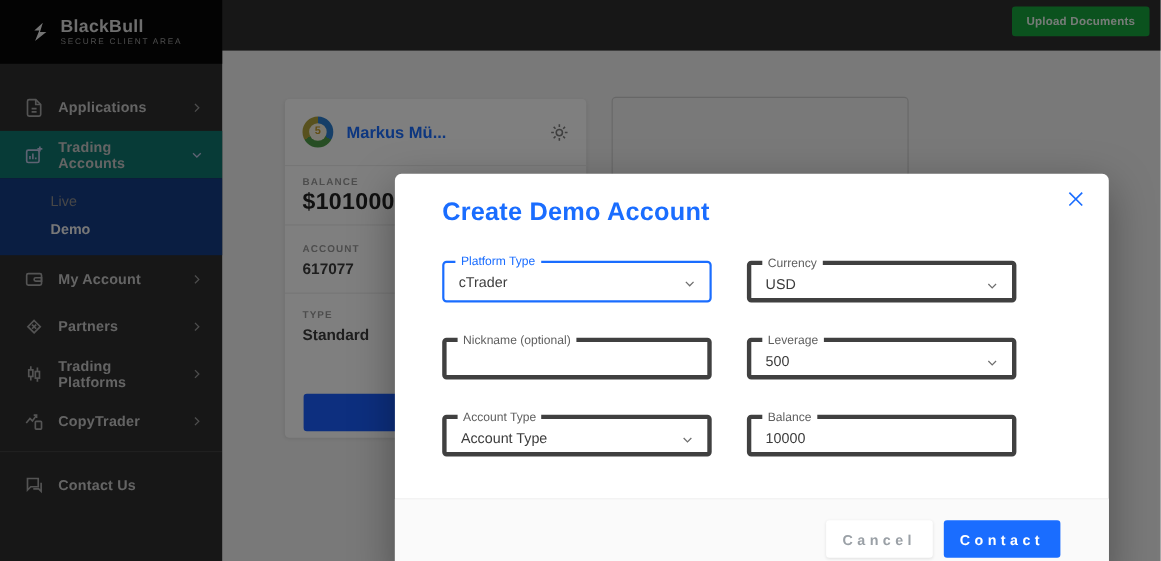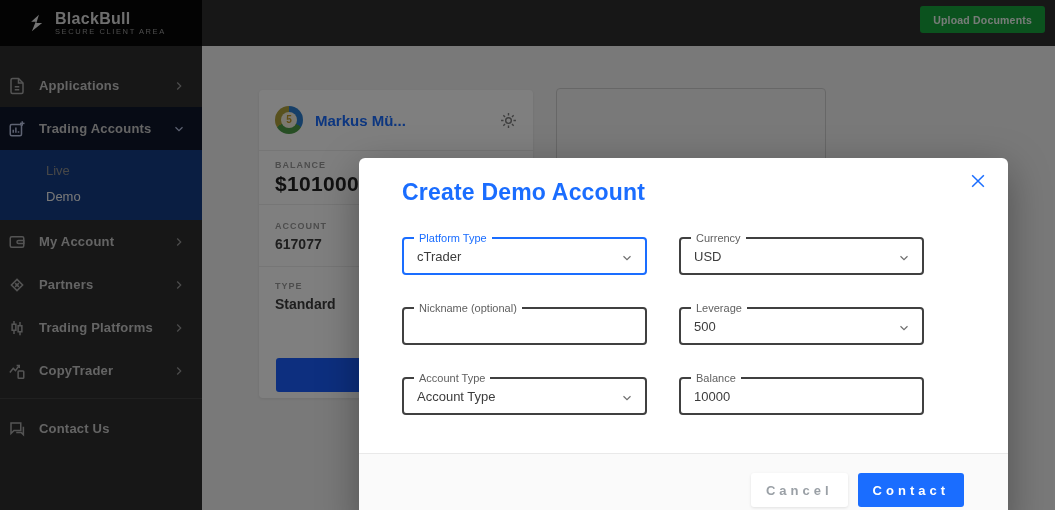--- a/index.html
+++ b/index.html
@@ -8,30 +8,30 @@
   .stage { position:absolute; inset:0; width:1055px; height:510px; }
 
   
   .topbar { position:absolute; left:0; top:0; width:1055px; height:46px; background:#2f2f2f; z-index:1; }
   .upload-btn { position:absolute; right:10px; top:6px; height:27px; padding:0 13px;
     background:#16a53c; color:#eef7f0; font-size:10.5px; font-weight:bold; border:none;
     border-radius:3px; letter-spacing:.2px; cursor:pointer; }
 
   
   .sidebar { position:absolute; left:0; top:0; width:202px; height:510px; background:#2f2f2f; z-index:2; }
-  .logo-block { height:46px; background:#070707; display:flex; align-items:center; padding-left:28px; gap:9px; }
+  .logo-block { height:58px; background:#070707; display:flex; align-items:center; padding-left:28px; gap:9px; }
   .logo-text .brand { font-size:16px; font-weight:800; color:#dcdcdc; letter-spacing:.3px; line-height:17px; }
   .logo-text .tagline { font-size:7.5px; color:#9a9a9a; letter-spacing:1.6px; }
   .side-list { padding-top:18px; }
-  .side-item { height:43px; display:flex; align-items:center; padding:0 16px 0 8px; gap:13px; cursor:pointer; }
+  .side-item { height:43px; display:flex; align-items:center; padding:0 16px 0 22px; gap:13px; cursor:pointer; }
   .side-item .lbl { flex:1; font-size:13px; font-weight:bold; color:#c9c9c9; letter-spacing:.2px; }
-  .side-item.active { background:#0f172a; }
+  .side-item.active { background:#0f766e; }
   .submenu { background:#143c84; padding:8px 0 10px 0; }
   .sub-item { height:26px; line-height:26px; padding-left:46px; font-size:13px; color:#8f8f8f; cursor:pointer; }
-  .sub-item.active { color:#f0f0f0; font-weight:normal; }
+  .sub-item.active { color:#f0f0f0; font-weight:bold; }
   .side-divider { height:1px; background:rgba(255,255,255,.09); margin:6px 0 8px 0; }
   .icon16 { width:18px; height:18px; flex:0 0 18px; }
   .chev { width:14px; height:14px; }
 
   
   .main-bg { position:absolute; left:202px; top:46px; right:0; bottom:0; background:#f2f2f2; }
 
   .account-card { position:absolute; left:259px; top:90px; width:274px; height:308px; background:#ffffff;
     border-radius:4px; box-shadow:0 1px 3px rgba(0,0,0,.08); z-index:3; }
   .card-header { height:61px; display:flex; align-items:center; gap:12px; padding:0 16px; border-bottom:1px solid #ececec; }
@@ -52,21 +52,21 @@
     border:1px solid #cfcfcf; border-radius:4px; z-index:3; }
 
   
   .overlay { position:absolute; inset:0; background:rgba(0,0,0,.5); z-index:10; }
   .modal { position:absolute; left:359px; top:158px; width:649px; height:368px; background:#fff;
     border-radius:6px; z-index:20; box-shadow:0 12px 40px rgba(0,0,0,.35); }
   .modal-title { position:absolute; left:43px; top:21px; font-size:23px; font-weight:800; color:#1a6dff; letter-spacing:.2px; }
   .modal-close { position:absolute; right:20px; top:13px; width:20px; height:20px; cursor:pointer; }
   .fields { position:absolute; left:43px; top:79px; width:562px; display:grid;
     grid-template-columns:245px 245px; column-gap:72px; row-gap:12px;gap:32px; }
-  .field { position:relative; height:38px; border:2px solid #404040; border-radius:4px; background:#fff; cursor:pointer; }
+  .field { position:relative; height:38px; border:4px solid #404040; border-radius:4px; background:#fff; cursor:pointer; }
   .field.focused { border:2px solid #1a6dff; }
   .field .flabel { position:absolute; top:-7px; left:10px; background:#fff; padding:0 5px;
     font-size:11px; color:#5f5f5f; line-height:13px; }
   .field.focused .flabel { color:#1a6dff; }
   .field .fvalue { display:block; line-height:36px; padding:0 30px 0 13px; font-size:13px; color:#3c3c3c;
     white-space:nowrap; overflow:hidden; }
   .field .fchev { position:absolute; right:11px; top:12px; width:14px; height:14px; }
   .modal-footer { position:absolute; left:0; right:0; bottom:0; height:73px; background:#fafafa;
     border-top:1px solid #e9e9e9; border-radius:0 0 6px 6px; display:flex; align-items:center;
     justify-content:flex-end; gap:10px; padding-right:44px; }

